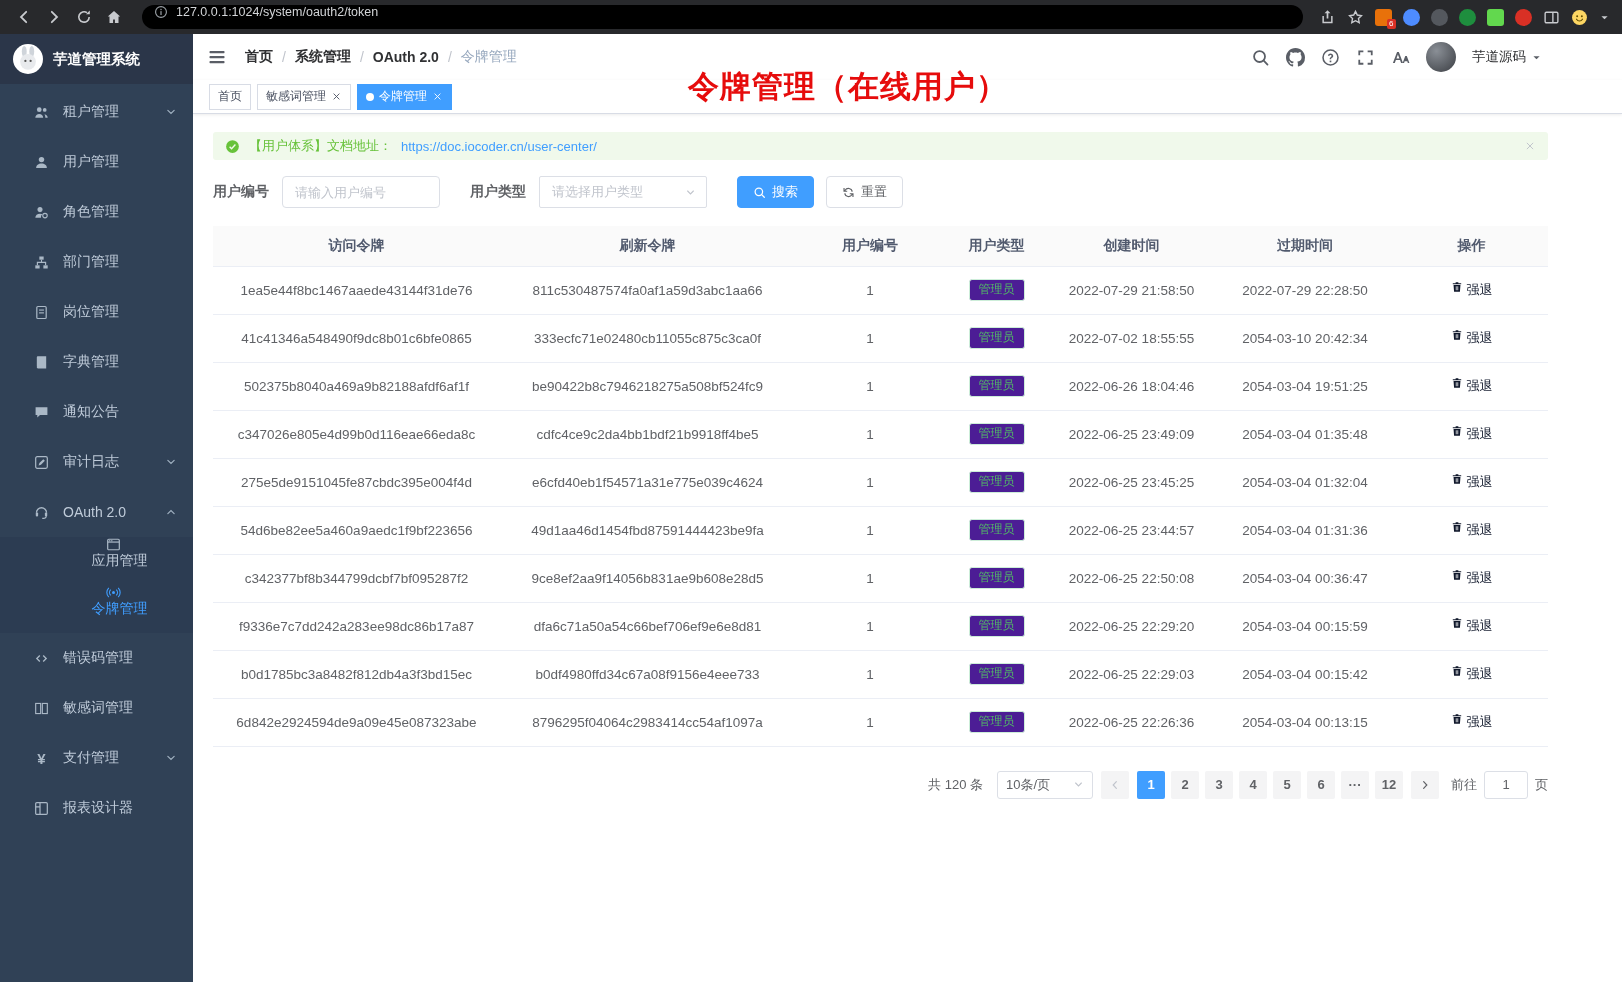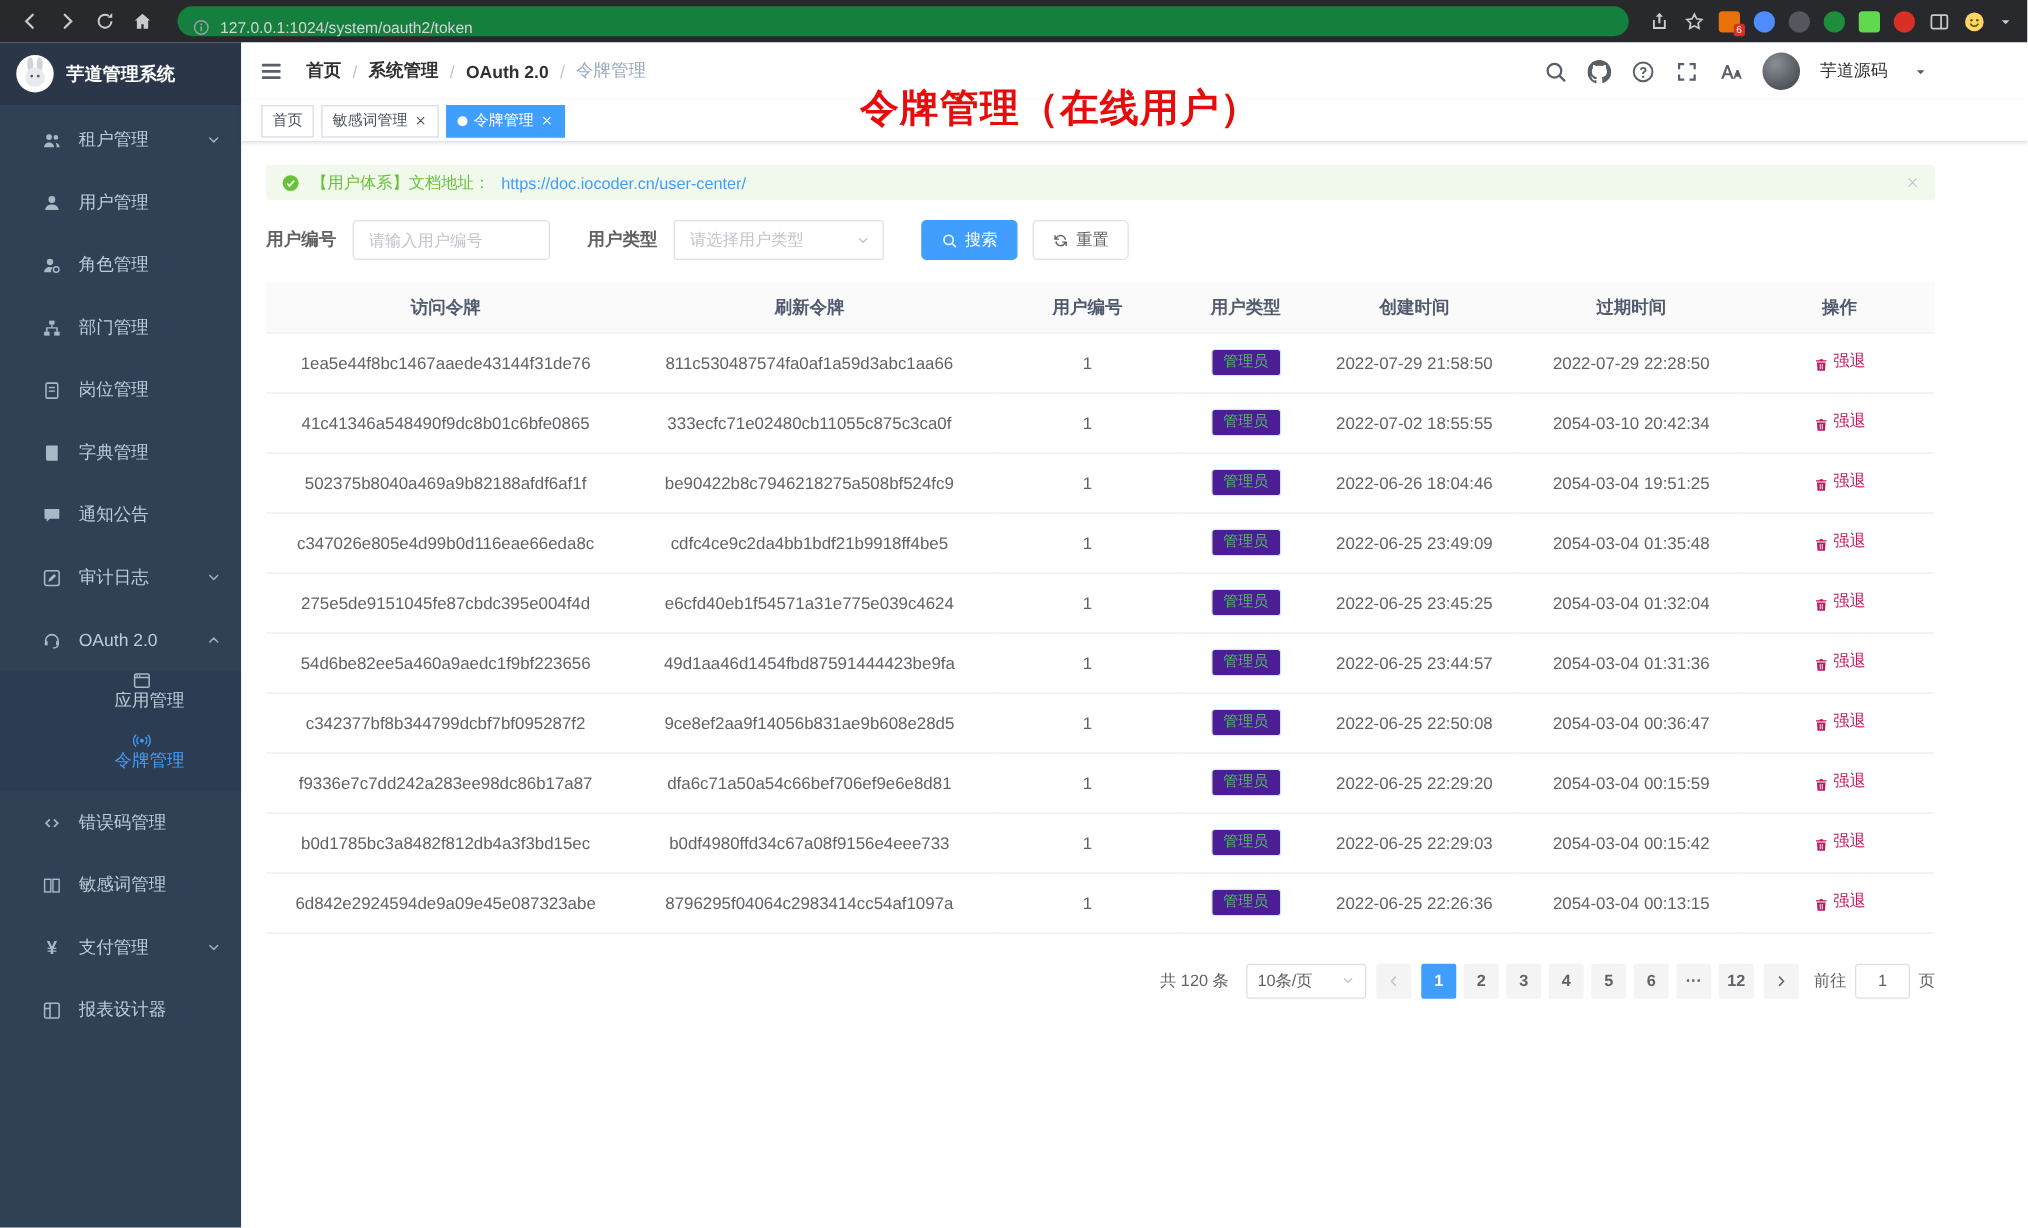--- a/index.html
+++ b/index.html
@@ -7,21 +7,21 @@
   body {
     font-family: "Liberation Sans","DejaVu Sans",sans-serif;
     background:#fff; position:relative; overflow:hidden; color:#303133;
   }
   .ic { display:inline-flex; align-items:center; justify-content:center; }
   .ic svg { width:100%; height:100%; display:block; }
 
   
   .browser-bar { height:34px; background:#28292c; display:flex; align-items:center; padding:0 12px; gap:6px; }
   .nav-ic { width:24px; height:24px; color:#c9cbcf; padding:4px; border-radius:50%; }
-  .url-pill { flex:1; height:24px; background:#15803d; border-radius:12px; display:flex; align-items:flex-end;
+  .url-pill { flex:1; height:24px; background:#000000; border-radius:12px; display:flex; align-items:flex-start;
     gap:8px; padding:0 12px; margin:0 10px; color:#d2d4d7; font-size:12.5px; }
   .url-pill .ic { width:14px; height:14px; color:#9aa0a6; }
   .chrome-right { display:flex; align-items:center; gap:11px; }
   .chrome-right .ic { width:17px; height:17px; color:#c9cbcf; }
   .ext-dot { width:17px; height:17px; border-radius:50%; position:relative; }
   .ext-orange { background:#e8710a; border-radius:3px; }
   .ext-blue   { background:#4e8cff; }
   .ext-dark   { background:#54585e; }
   .ext-green  { background:#1e8e3e; }
   .ext-lime   { background:#62d84e; border-radius:3px; }
@@ -56,21 +56,21 @@
   .topbar { height:46px; display:flex; align-items:center; padding:0 80px 0 14px; }
   .hamburger { width:20px; height:20px; color:#5a5e66; cursor:pointer; }
   .breadcrumb { margin-left:18px; display:flex; align-items:center; gap:9px; font-size:14px; }
   .crumb { color:#303133; font-weight:600; cursor:pointer; }
   .crumb.last { color:#97a8be; font-weight:400; cursor:default; }
   .crumb-sep { color:#c0c4cc; font-weight:400; }
   .topbar-right { margin-left:auto; display:flex; align-items:center; gap:16px; color:#5a5e66; }
   .topbar-right .tb-ic { width:19px; height:19px; cursor:pointer; }
   .tb-avatar { width:30px; height:30px; border-radius:50%;
     background:radial-gradient(circle at 35% 30%, #8a8f96, #3a3d42); cursor:pointer; }
-  .tb-user { font-size:13.5px; color:#303133; display:flex; align-items:center; gap:21px; cursor:pointer; }
+  .tb-user { font-size:13.5px; color:#303133; display:flex; align-items:center; gap:5px; cursor:pointer; }
   .tb-user .ic { width:11px; height:11px; color:#5a5e66; }
 
   .tabs-bar { height:34px; display:flex; align-items:center; gap:6px; padding-left:16px;
     border-bottom:1px solid #d8dce5; box-shadow:0 1px 3px rgba(0,0,0,.08); }
   .tab { height:26px; display:inline-flex; align-items:center; gap:5px; padding:0 8px;
     border:1px solid #d8dce5; background:#fff; color:#495060; font-size:12px; cursor:pointer; }
   .tab.active { background:#409eff; border-color:#409eff; color:#fff; }
   .tab-dot { width:8px; height:8px; border-radius:50%; background:#fff; }
   .tab-close { width:11px; height:11px; }
 
@@ -104,21 +104,21 @@
   .tbl td { height:48px; border-bottom:1px solid #ebeef5; text-align:center; overflow:hidden; white-space:nowrap; }
   .tbl th:nth-child(1), .tbl td:nth-child(1){ width:287px; }
   .tbl th:nth-child(2), .tbl td:nth-child(2){ width:295px; }
   .tbl th:nth-child(3), .tbl td:nth-child(3){ width:150px; }
   .tbl th:nth-child(4), .tbl td:nth-child(4){ width:103px; }
   .tbl th:nth-child(5), .tbl td:nth-child(5){ width:167px; }
   .tbl th:nth-child(6), .tbl td:nth-child(6){ width:180px; }
   .tbl th:nth-child(7), .tbl td:nth-child(7){ width:153px; }
   .badge { display:inline-block; background:#4c1d95; border:1px solid #cdeed9; color:#52b966;
     border-radius:3px; font-size:12px; padding:2.5px 9px; line-height:1.3; }
-  .action-link { color:#be185d; display:inline-flex; align-items:flex-end; gap:4px; font-size:13px; cursor:pointer; }
+  .action-link { color:#0f172a; display:inline-flex; align-items:flex-start; gap:4px; font-size:13px; cursor:pointer; }
   .action-link .ic { width:12px; height:12px; }
 
   .pagination { width:1335px; margin-top:24px; display:flex; justify-content:flex-end; align-items:center;
     gap:8px; font-size:13px; color:#606266; }
   .p-total { margin-right:6px; }
   .p-size { width:96px; height:28px; border:1px solid #dcdfe6; border-radius:3px; display:flex;
     align-items:center; justify-content:space-between; padding:0 8px; cursor:pointer; color:#606266; }
   .p-size .ic { width:11px; height:11px; color:#c0c4cc; }
   .p-pages { display:flex; align-items:center; gap:6px; }
   .pbtn { min-width:28px; height:28px; padding:0 4px; background:#f4f4f5; border-radius:2px; display:inline-flex;

